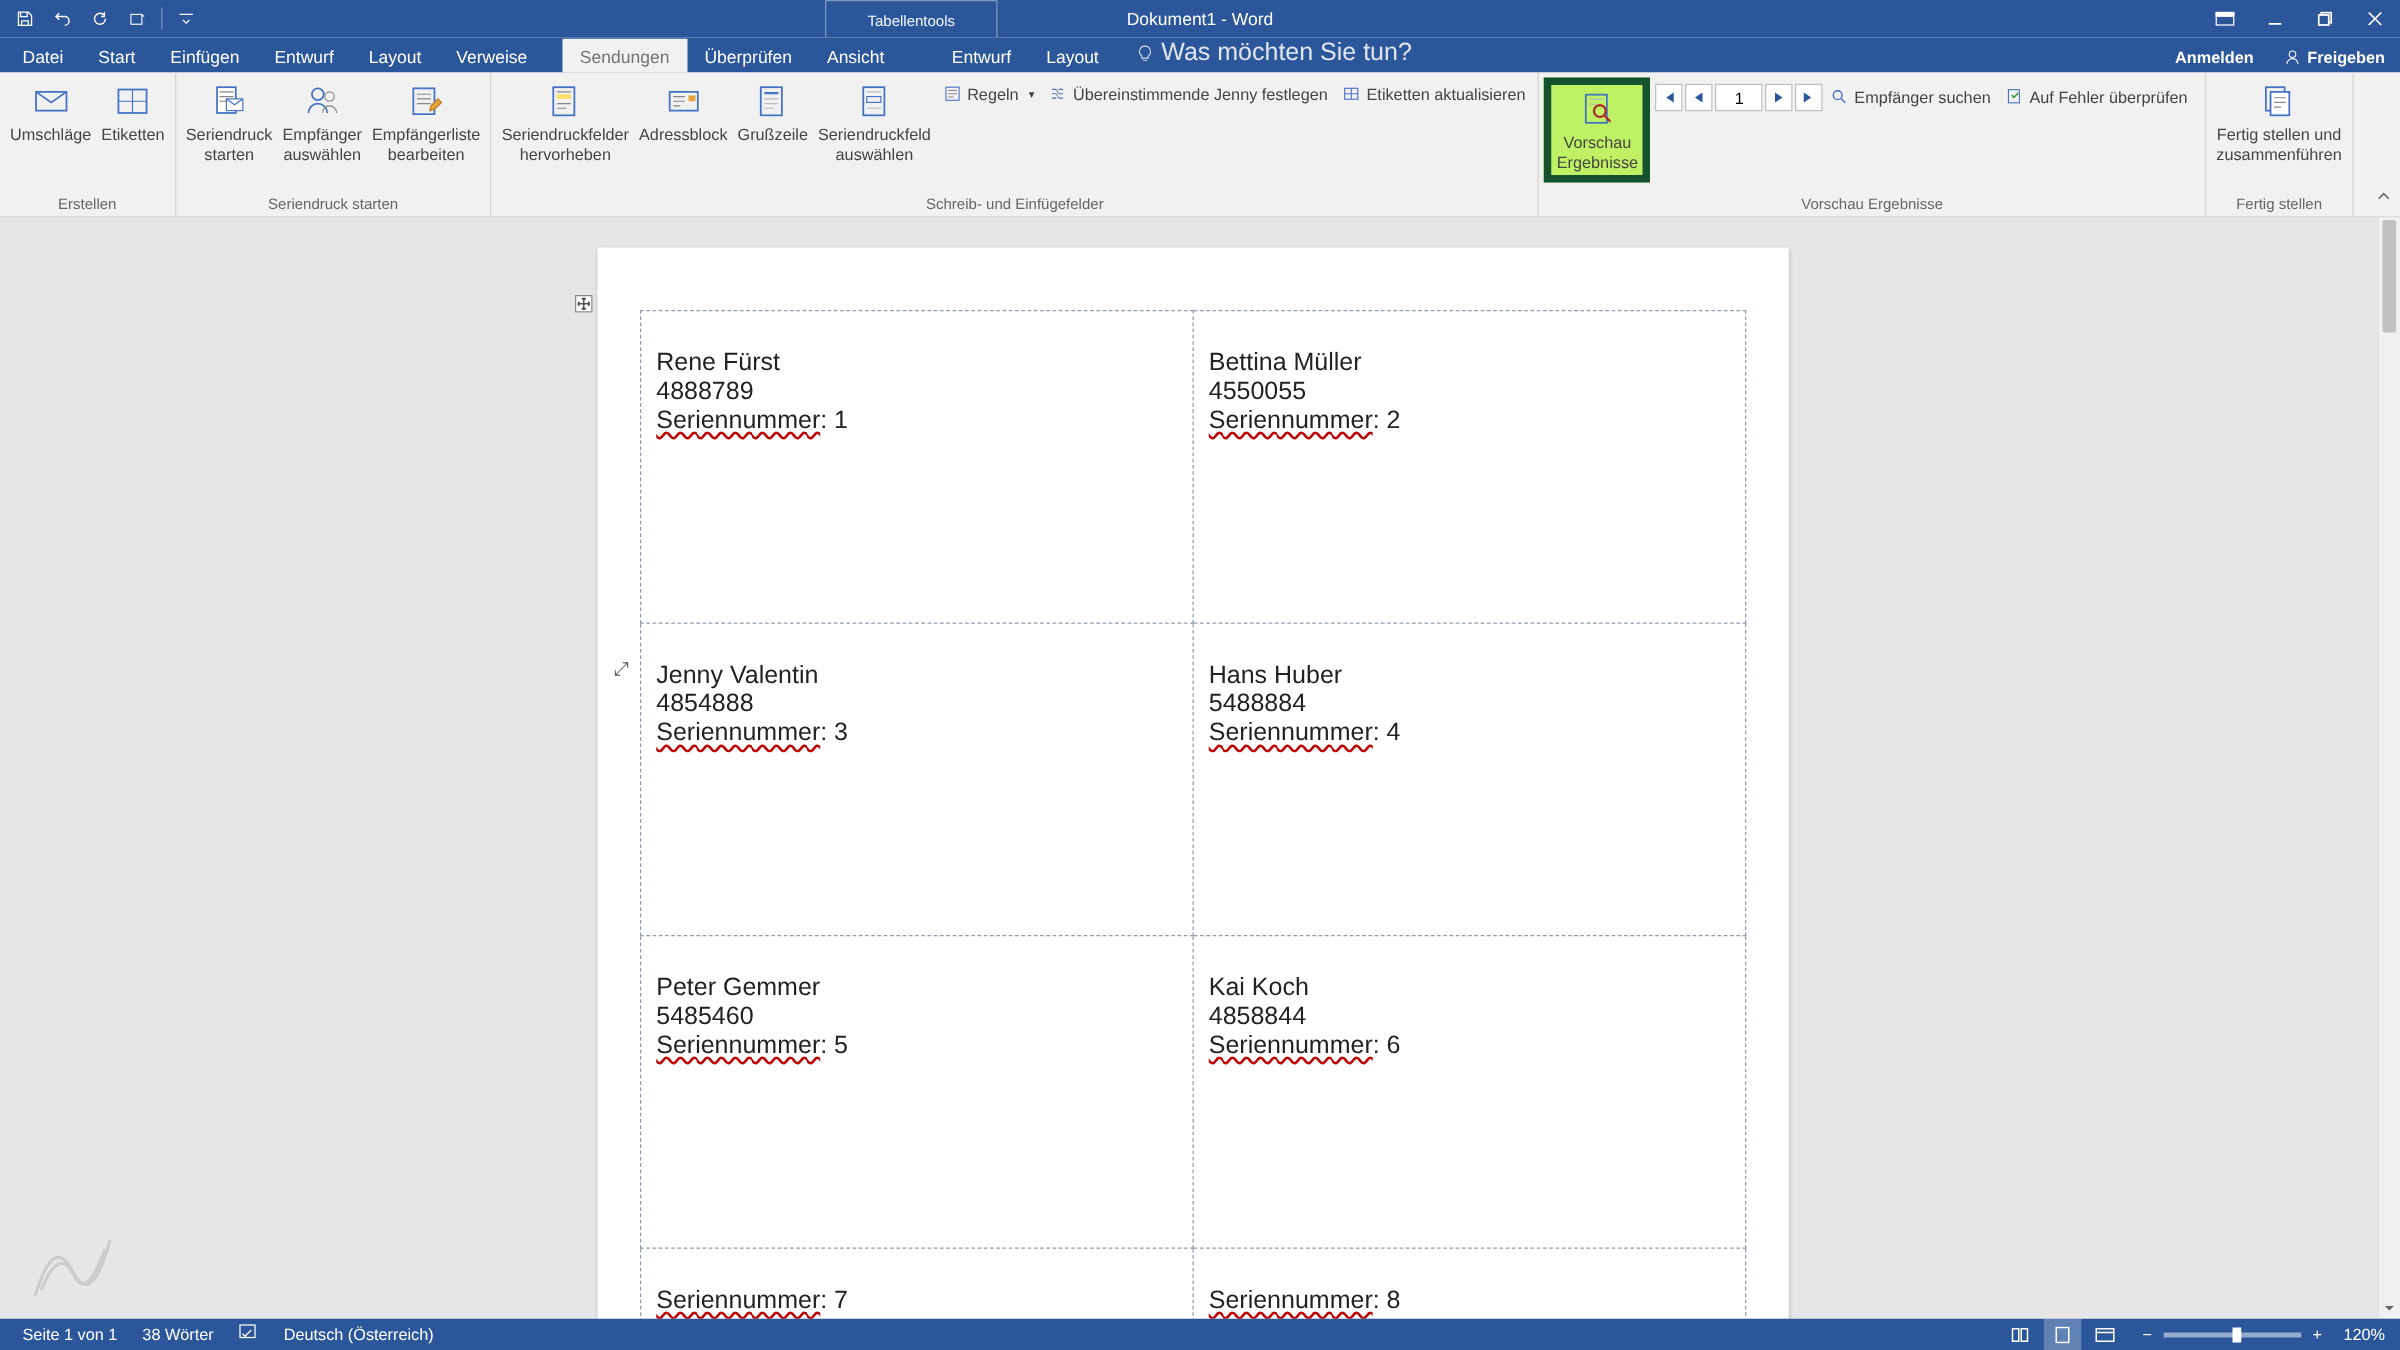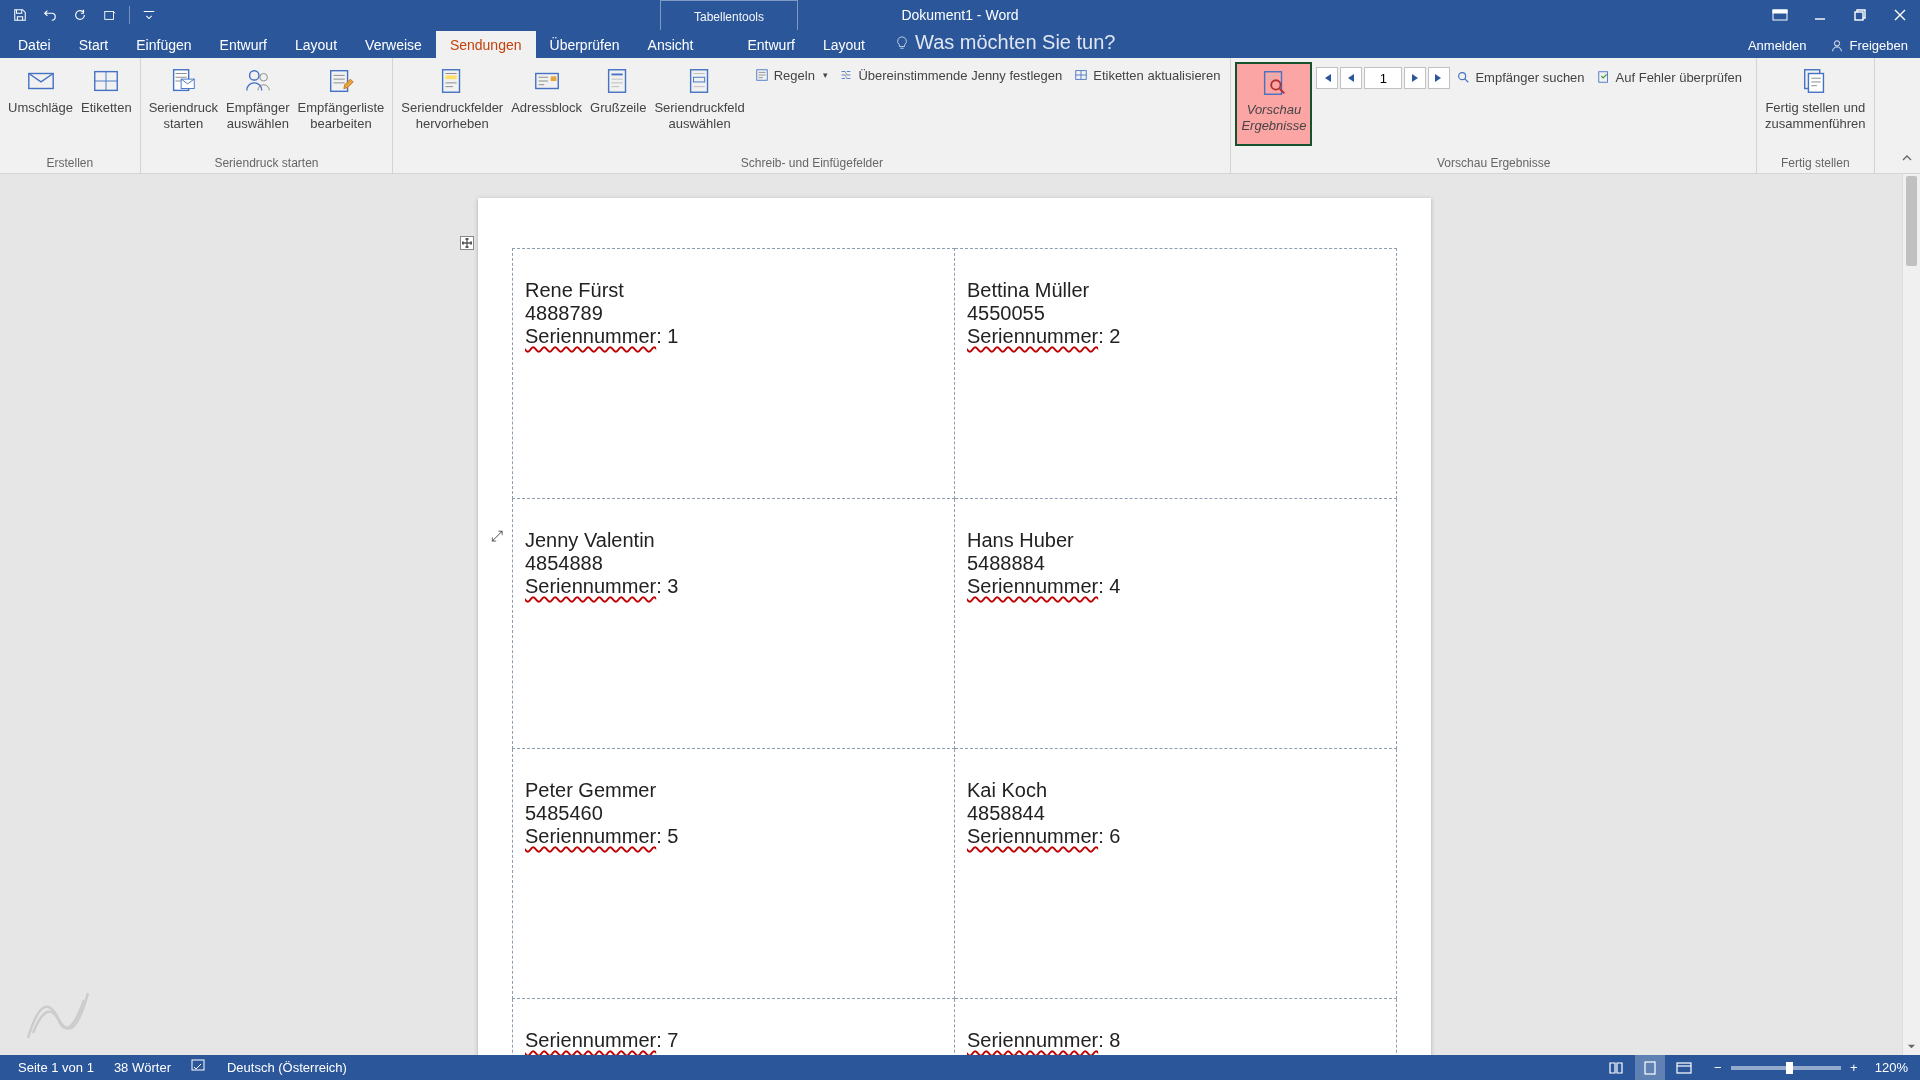--- a/index.html
+++ b/index.html
@@ -20,36 +20,36 @@
 .win-controls { position: absolute; right: 0; top: 0; display: flex; }
 .win-controls .wbtn { width: 40px; height: 30px; display: flex; align-items: center; justify-content: center; cursor: pointer; }
 .win-controls .wbtn svg { width: 12px; height: 12px; fill: none; stroke: #fff; stroke-width: 1.4; }
 .ribbon-display { position: absolute; right: 122px; top: 0; width: 36px; height: 30px; display:flex; align-items:center; justify-content:center;}
 .ribbon-display svg { width:16px; height:12px; fill:#fff; stroke:#fff;}
 
 
 .tabrow { height: 28px; background: #2b579a; display: flex; align-items: flex-end; color: #fff; font-size: 14px; padding-left: 4px; text-align: right; }
 .tabrow .tab { padding: 6px 14px 5px; cursor: pointer; }
 .tabrow .tab.file { background: transparent; }
-.tabrow .tab.active { background: #f1f1f1; color: #c2410c; }
+.tabrow .tab.active { background: #f1f1f1; color: #737373; margin-left: 14px; }
 .tabrow .tool-subtab { margin-left: 0; }
 .tabrow .right { margin-left: auto; display: flex; font-size: 13px; }
-.tabrow .right .rbtn { padding: 6px 12px 5px; cursor: pointer; display:flex; align-items:center; gap:5px;}
+.tabrow .right .rbtn { padding: 6px 12px 5px; cursor: pointer; display:flex; align-items:center; gap:5px;font-weight:bold;}
 .tabrow .tellme { display:flex; align-items:center; gap:6px; padding: 0 0 4px 16px; opacity:0.85; font-size:20px; cursor:text;}
 .tellme svg { width:14px; height:14px; fill:#fff; opacity:0.9;}
 
 
 .ribbon { height: 116px; background: #f1f1f1; border-bottom: 1px solid #d4d4d4; display: flex; position:relative;}
 .ribbon .group { border-right: 1px solid #d4d4d4; height: 100%; display: flex; flex-direction: column; }
 .group-content { flex: 1; display: flex; align-items: flex-start; padding: 4px 4px 0; }
 .group-label { font-size: 12px; color: #666; text-align: center; padding: 3px 6px 3px; }
 .bigbtn { display: flex; flex-direction: column; align-items: center; justify-content: flex-start; padding: 2px 4px; font-size: 13px; color: #444; min-width: 58px; cursor: pointer; text-align: center; line-height: 1.2; height: 84px; }
 .bigbtn .ico { width: 36px; height: 34px; display:flex; align-items:center; justify-content:center; margin-bottom: 2px;}
 .bigbtn .ico svg { width: 30px; height: 30px; }
-.bigbtn.active { background: #fca5a5; border: 2px solid #14532d; font-style: italic; }
+.bigbtn.active { background: #bef264; border: 6px solid #14532d; }
 .smallbtn { display: flex; align-items: center; gap: 5px; font-size: 13px; color: #444; padding: 3px 6px; cursor: pointer; height: 26px; }
 .smallbtn svg { width: 14px; height: 14px; }
 .vs { display: flex; flex-direction: row; }
 .navnum { display:flex; align-items:center; gap:2px; margin-top: 2px;}
 .navnum .nb { width: 22px; height: 22px; border: 1px solid #c0c0c0; background:#fff; display:flex; align-items:center; justify-content:center; cursor:pointer;}
 .navnum .nb svg { width:10px; height:10px; fill:#2b579a;}
 .navnum input { width: 38px; height: 22px; border: 1px solid #c0c0c0; text-align:center; font-size:13px;}
 .collapse-ribbon { position:absolute; right:6px; bottom:4px; color:#666; cursor:pointer;}
 
 

